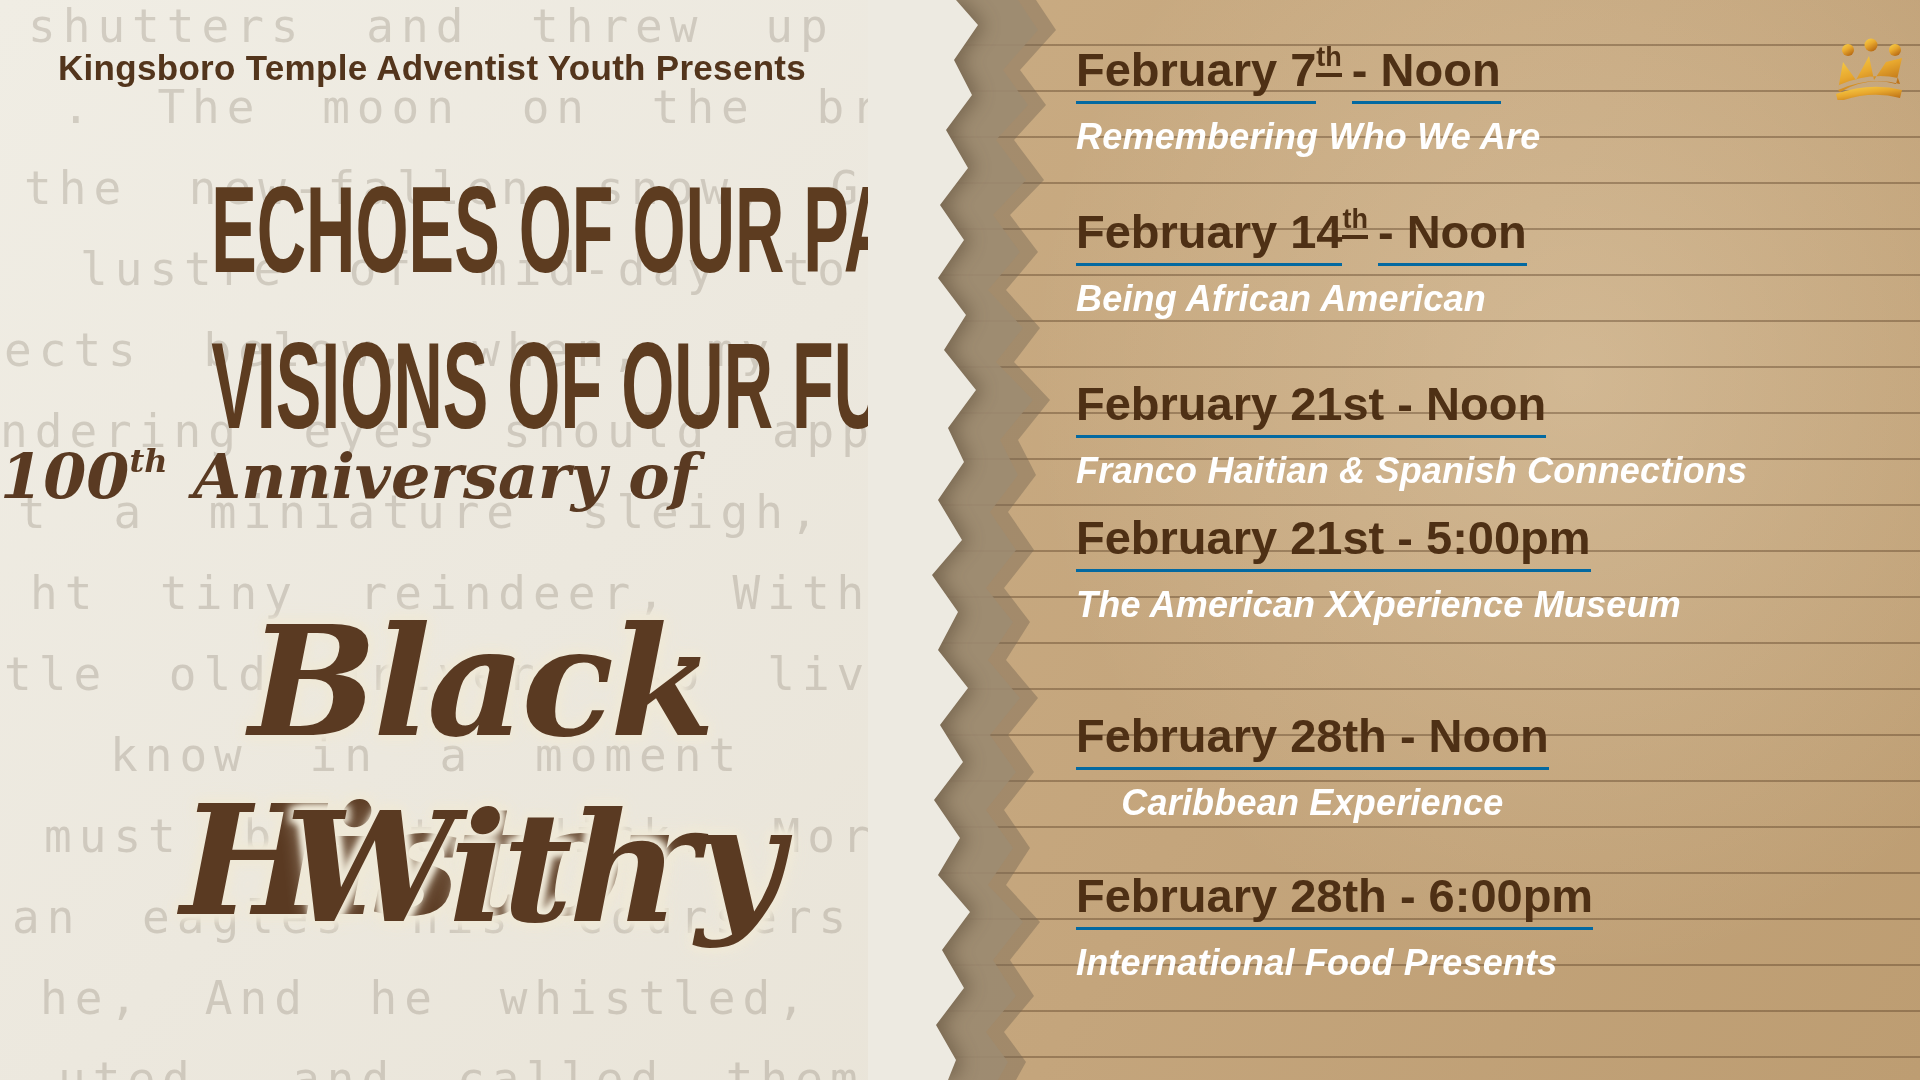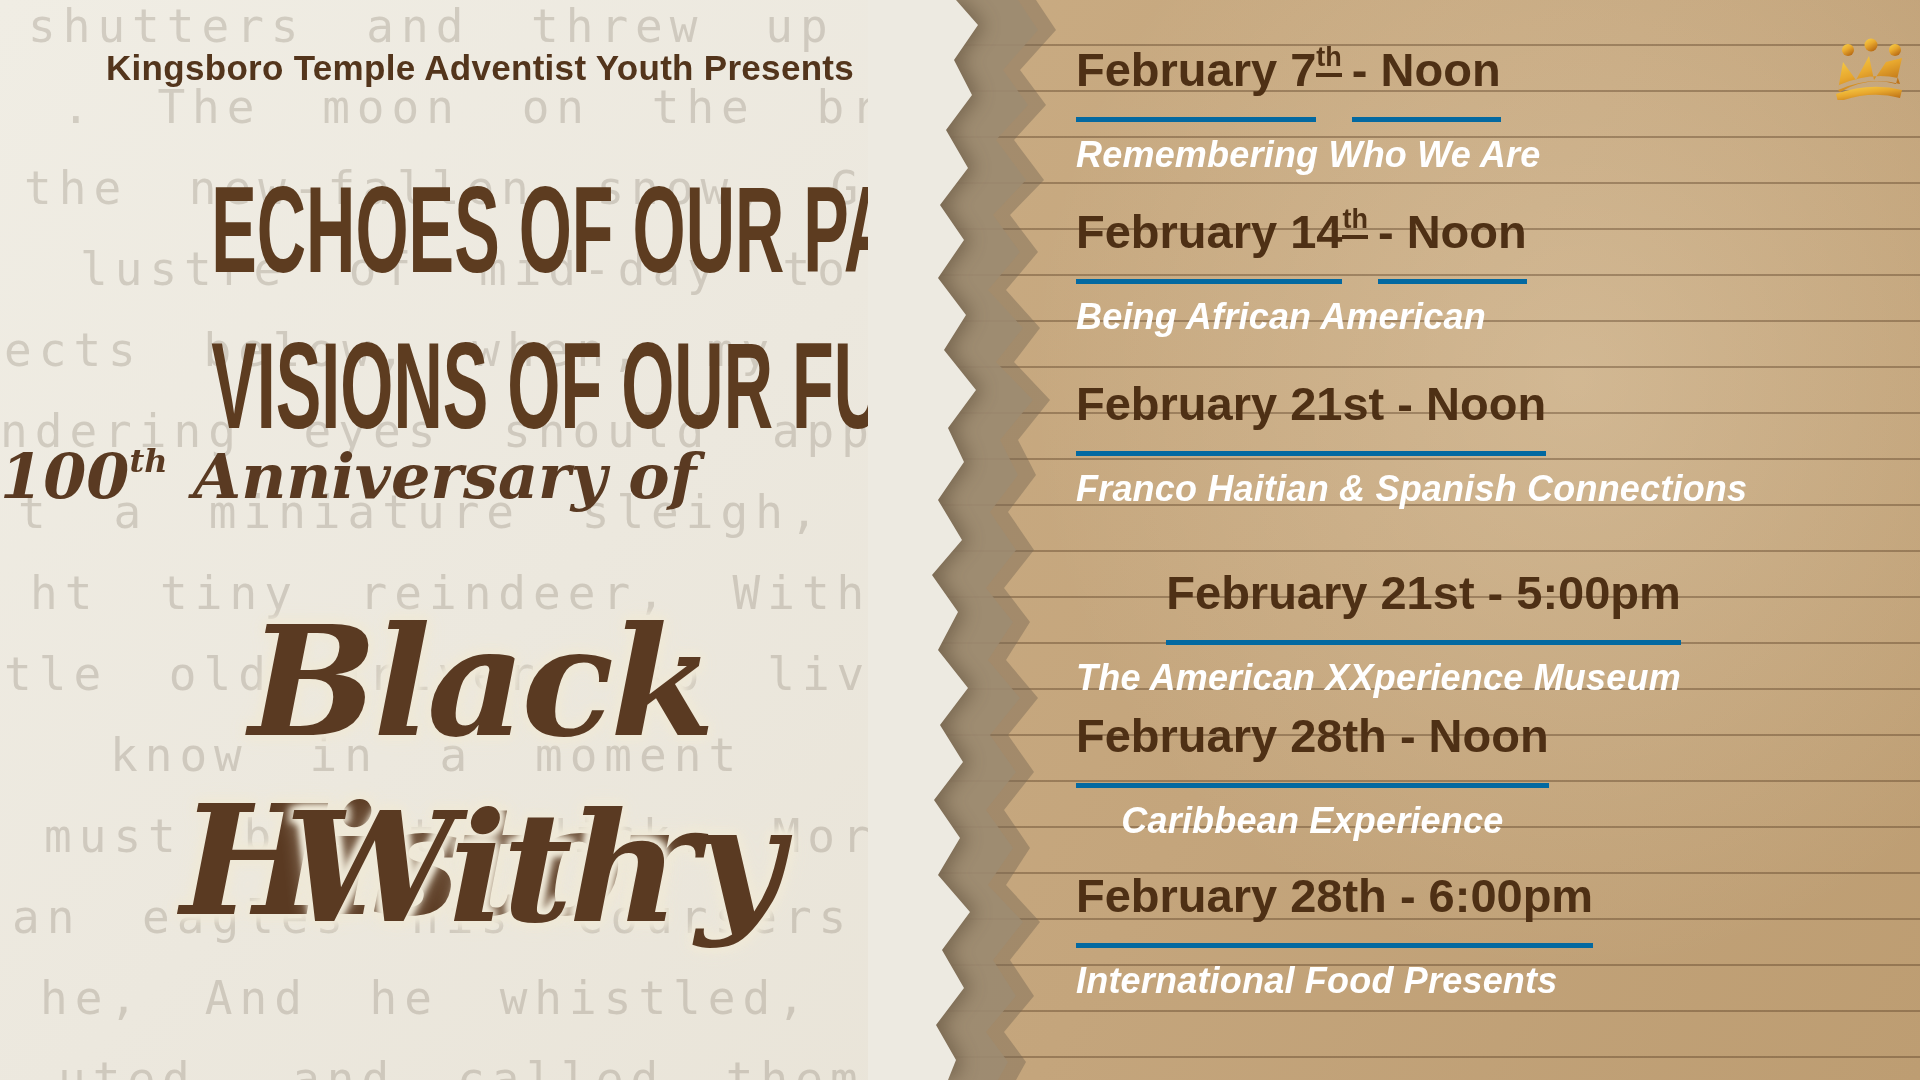--- a/index.html
+++ b/index.html
@@ -22,21 +22,21 @@
   .ghost div:nth-child(7){margin-left:18px;}
   .ghost div:nth-child(8){margin-left:30px;}
   .ghost div:nth-child(9){margin-left:4px;}
   .ghost div:nth-child(10){margin-left:110px;}
   .ghost div:nth-child(11){margin-left:44px;}
   .ghost div:nth-child(12){margin-left:12px;}
   .ghost div:nth-child(13){margin-left:40px;}
   .ghost div:nth-child(14){margin-left:58px;}
 
   .presents{position:absolute;left:58px;top:48px;font-size:35px;font-weight:800;
-            color:#53351c;letter-spacing:0.3px;white-space:nowrap;margin-left:48px;}
+            color:#53351c;letter-spacing:0.3px;white-space:nowrap;}
 
   .title{position:absolute;left:0;top:152px;width:960px;color:#5d3c20;}
   .title-line{font-weight:700;font-size:122px;line-height:156px;white-space:nowrap;
               text-align:center;transform:scaleX(0.56);transform-origin:50% 50%;}
 
   .anniv{position:absolute;left:0;top:440px;width:920px;text-align:left;
          font-family:"DejaVu Serif",serif;font-style:italic;font-weight:700;
          font-size:62px;color:#5a3a22;}
   .anniv sup{font-size:32px;vertical-align:26px;margin-right:4px;}
 
@@ -60,30 +60,30 @@
   
   .torn{position:absolute;left:868px;top:0;width:232px;height:1080px;}
   .torn .fiber{fill:rgba(158,140,114,0.85);}
   .torn .fiber2{fill:rgba(120,104,84,0.45);}
   .torn .cream{fill:#edeae1;filter:drop-shadow(7px 0 9px rgba(60,45,30,0.38));}
 
   
   .events{position:absolute;left:1076px;top:0;width:840px;}
   .event{position:absolute;left:0;}
   .ev-date{font-size:47px;font-weight:700;color:#4e3015;white-space:nowrap;line-height:1.0;}
-  .ev-date .u{display:inline-block;border-bottom:5px solid #0369a1;padding-bottom:24px;}
+  .ev-date .u{display:inline-block;border-bottom:3px solid #0369a1;padding-bottom:8px;}
   .ev-date .sup{display:inline-block;font-size:27px;vertical-align:20px;
                 border-bottom:4px solid #4e3015;padding-bottom:2px;line-height:1;}
   .ev-date .sup:empty{display:none;}
   .ev-date .u:empty{display:none;}
   .ev-date .sup + .u{margin-left:10px;}
   .ev-title{margin-top:12px;font-size:36px;font-weight:700;font-style:italic;
             color:#ffffff;white-space:nowrap;letter-spacing:0.2px;}
   .ev-1{top:44px;} .ev-2{top:206px;} .ev-3{top:380px;}
-  .ev-4{top:569px;text-align:right;} .ev-5{top:712px;text-align:center;} .ev-6{top:872px;}
+  .ev-4{top:514px;} .ev-5{top:712px;text-align:center;} .ev-6{top:872px;}
 
   .crown{position:absolute;left:1826px;top:38px;width:88px;height:62px;}
 </style>
 </head>
 <body>
 
 <div class="poster">
 
   <div class="left-panel">
     <div class="ghost">

